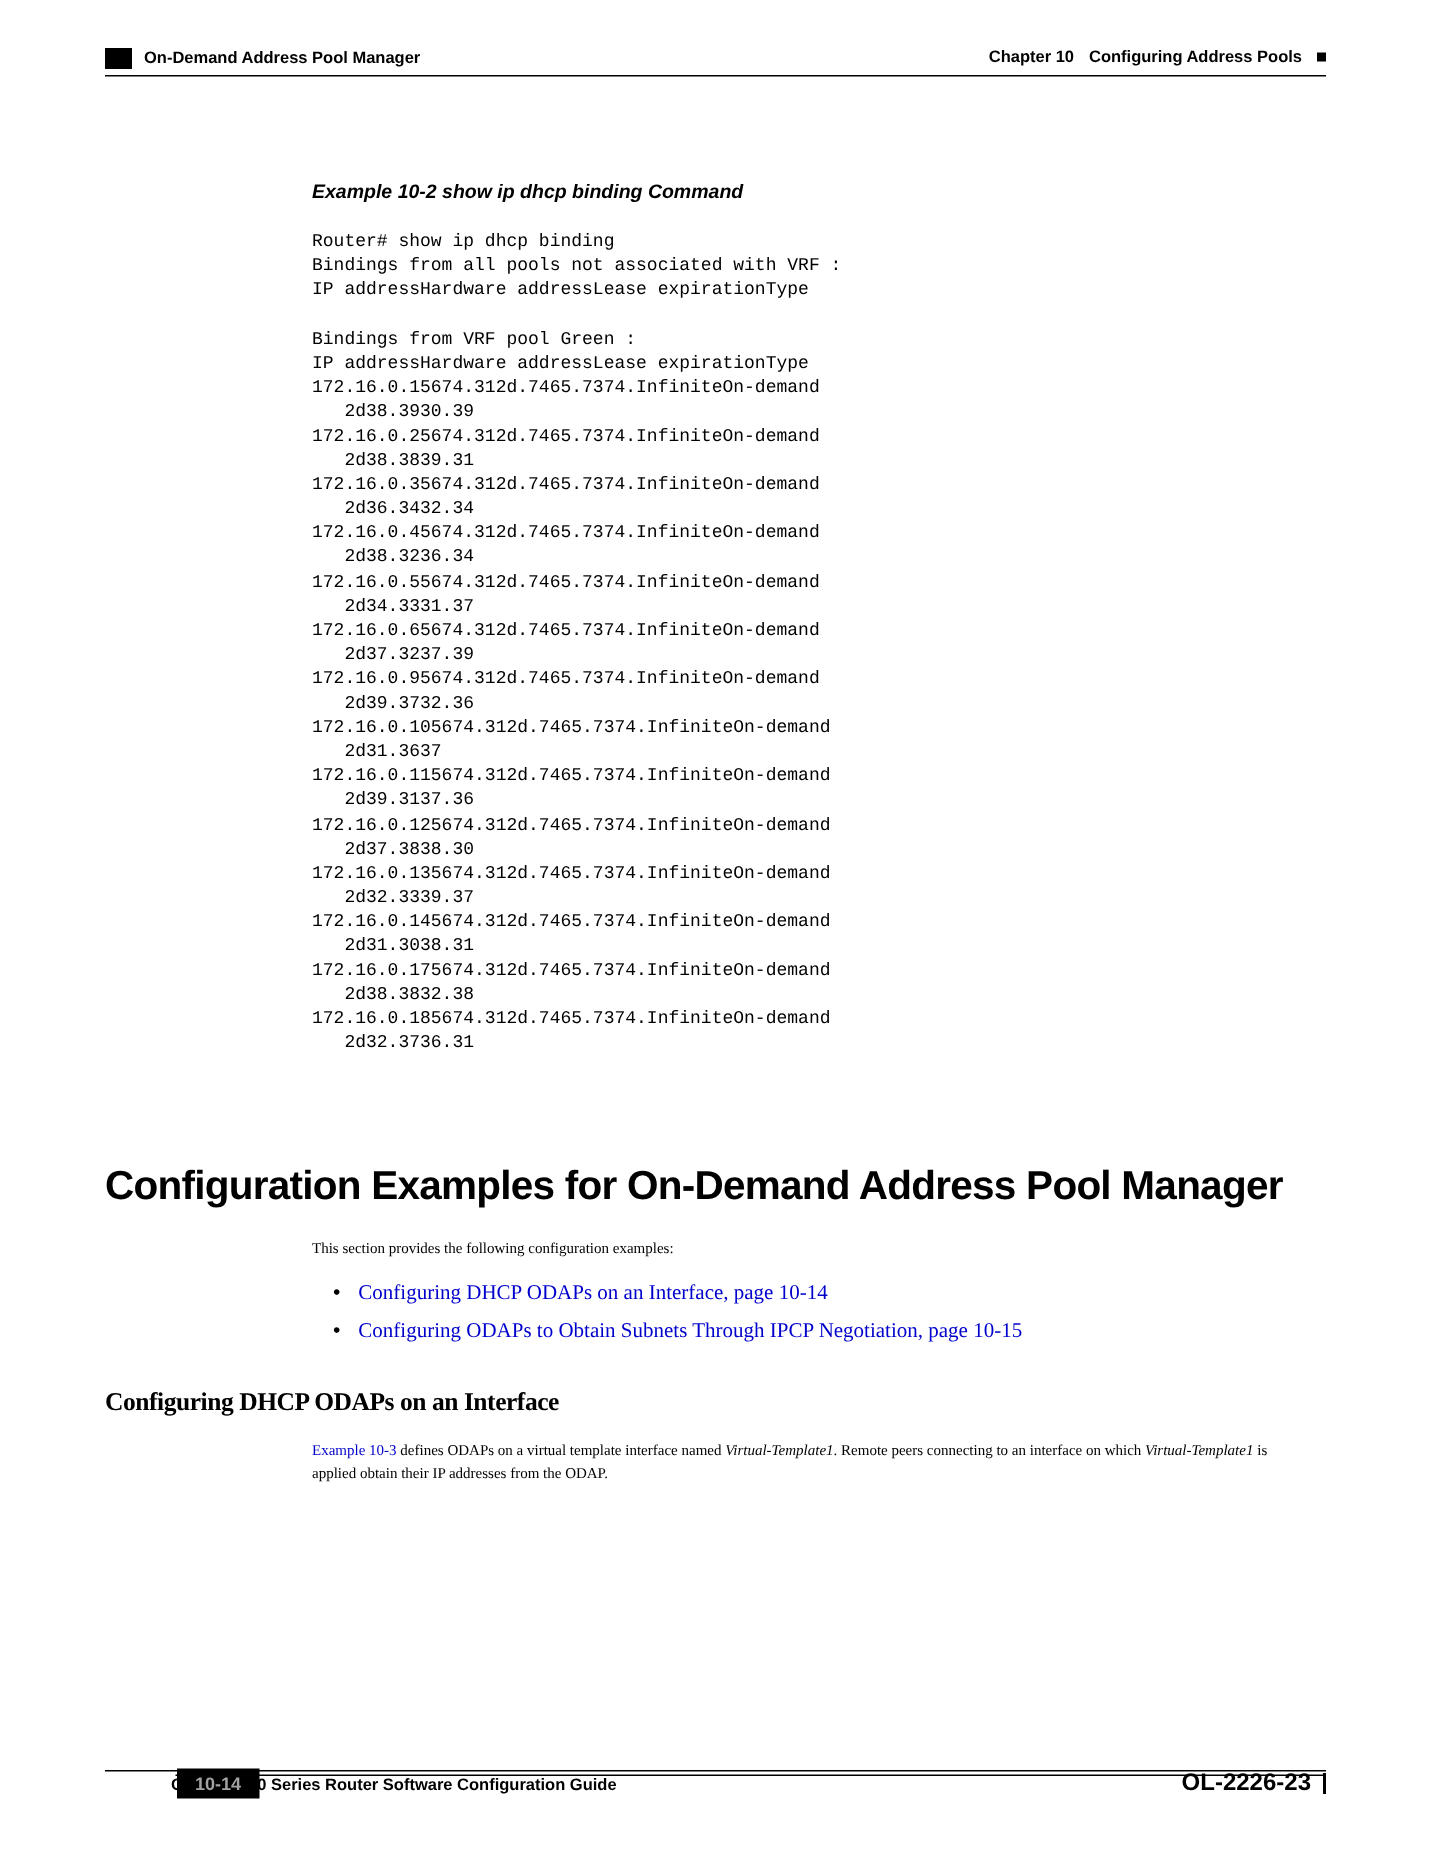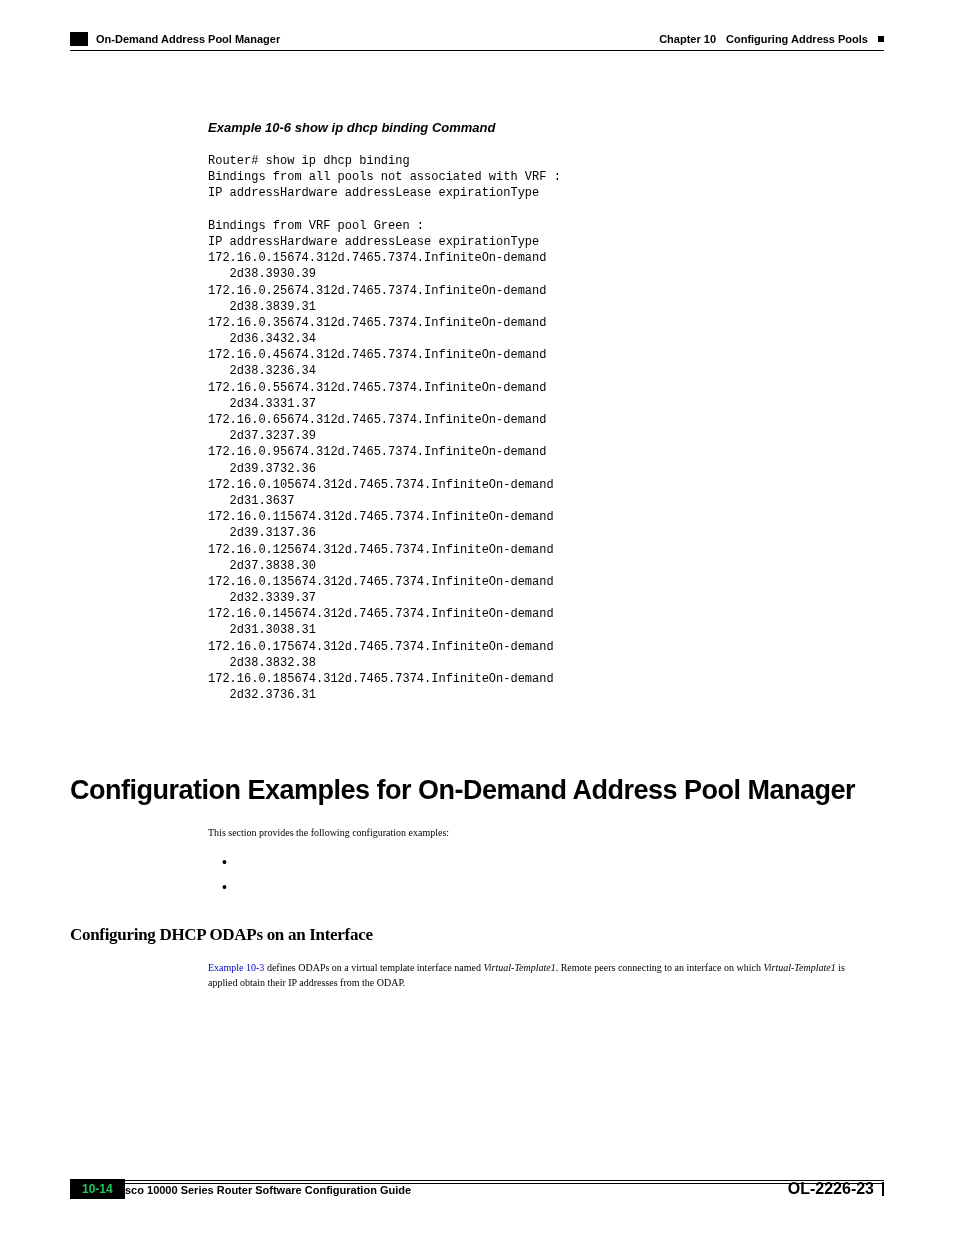--- a/index.html
+++ b/index.html
@@ -11,21 +11,21 @@
       color: #000;
       position: relative;
     }
     .header {
       position: absolute;
       top: 32px;
       left: 70px;
       right: 70px;
       display: flex;
       justify-content: space-between;
-      align-items: center;
+      align-items: flex-start;
       font-family: Arial, Helvetica, sans-serif;
       font-weight: bold;
       font-size: 11px;
     }
     .header-left {
       display: flex;
       align-items: center;
       gap: 8px;
     }
     .header-right {
@@ -137,25 +137,26 @@
       display: flex;
       align-items: center;
       justify-content: space-between;
     }
     .footer-left {
       display: flex;
       align-items: center;
     }
     .page-tab {
       background: #000;
-      color: #22c55e;
+      color: #a3a3a3;
       font-family: Arial, Helvetica, sans-serif;
       font-weight: bold;
       font-size: 12px;
       padding: 3px 12px;
+      margin-left: 48px;
     }
     .footer-line-wrap {
       position: absolute;
       left: 70px;
       right: 70px;
       bottom: 54px;
       height: 1px;
       background: #000;
     }
     .footer-line-wrap2 {
@@ -193,21 +194,21 @@
   </div>
   <div class="header-right">
     <span>Chapter 10</span>
     <span>Configuring Address Pools</span>
     <span class="black-sq"></span>
   </div>
 </div>
 <div class="header-rule"></div>
 
 <div class="content">
-  <div class="example-caption">Example 10-6   show ip dhcp binding Command</div>
+  <div class="example-caption">Example 10-2   show ip dhcp binding Command</div>
   <div class="code-block"><span>Router# </span><span class="code-bold">show ip dhcp binding</span>
 <span>Bindings from all pools not associated with VRF :
 IP addressHardware addressLease expirationType
 
 Bindings from VRF pool Green :
 IP addressHardware addressLease expirationType
 172.16.0.15674.312d.7465.7374.InfiniteOn-demand
    2d38.3930.39
 172.16.0.25674.312d.7465.7374.InfiniteOn-demand
    2d38.3839.31
@@ -237,23 +238,25 @@
    2d32.3736.31</span></div>
 </div>
 
 <div class="h1">Configuration Examples for On-Demand Address Pool Manager</div>
 
 <div class="section-intro">
   <div class="body-text">This section provides the following configuration examples:</div>
   <div class="bullets">
     <div class="bullet">
       <span class="bullet-dot">•</span>
+      <span class="link">Configuring DHCP ODAPs on an Interface, page 10-14</span>
     </div>
     <div class="bullet">
       <span class="bullet-dot">•</span>
+      <span class="link">Configuring ODAPs to Obtain Subnets Through IPCP Negotiation, page 10-15</span>
     </div>
   </div>
 </div>
 
 <div class="h2">Configuring DHCP ODAPs on an Interface</div>
 
 <div class="subsection-body">
   <div class="body-text">
     <span class="link">Example 10-3</span><span> defines ODAPs on a virtual template interface named </span><span class="italic">Virtual-Template1</span><span>. Remote peers connecting to an interface on which </span><span class="italic">Virtual-Template1</span><span> is applied obtain their IP addresses from the ODAP.</span>
   </div>

